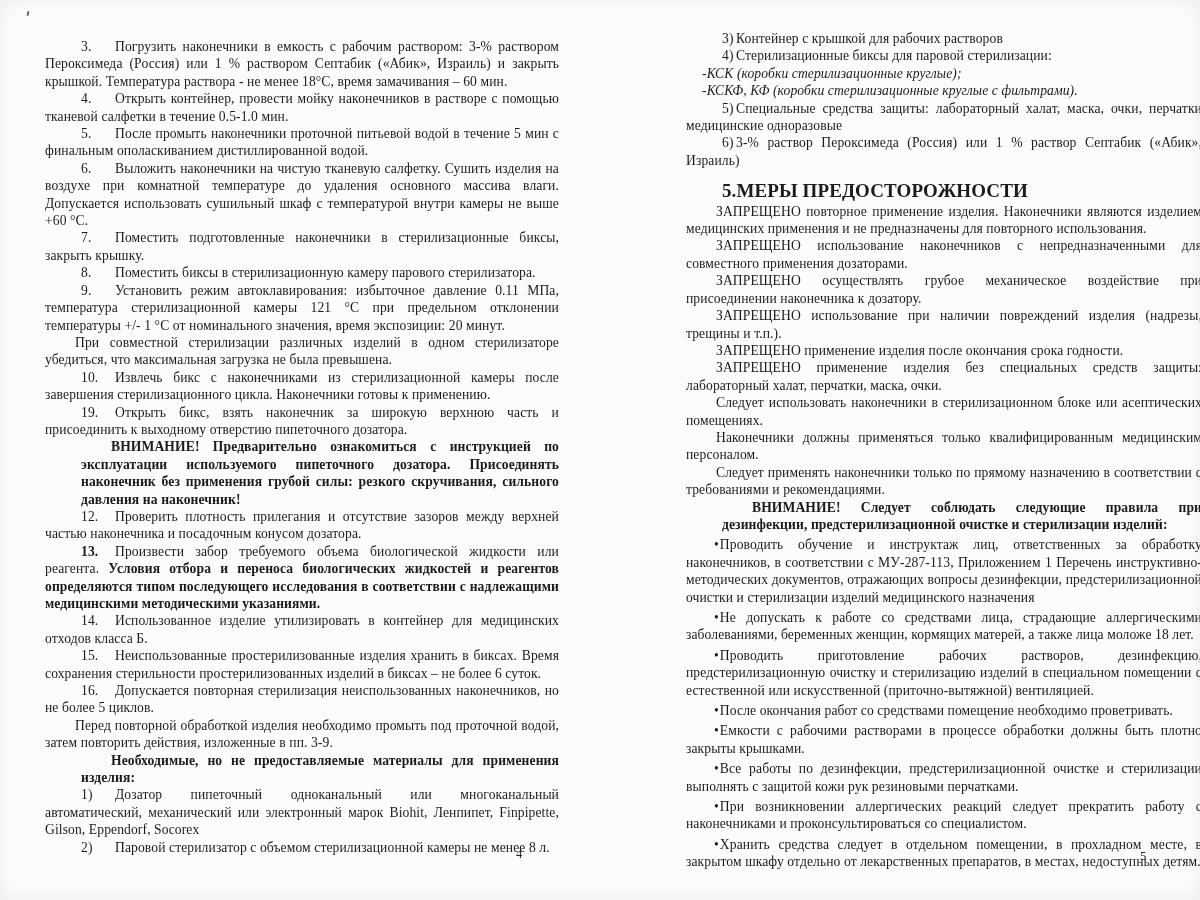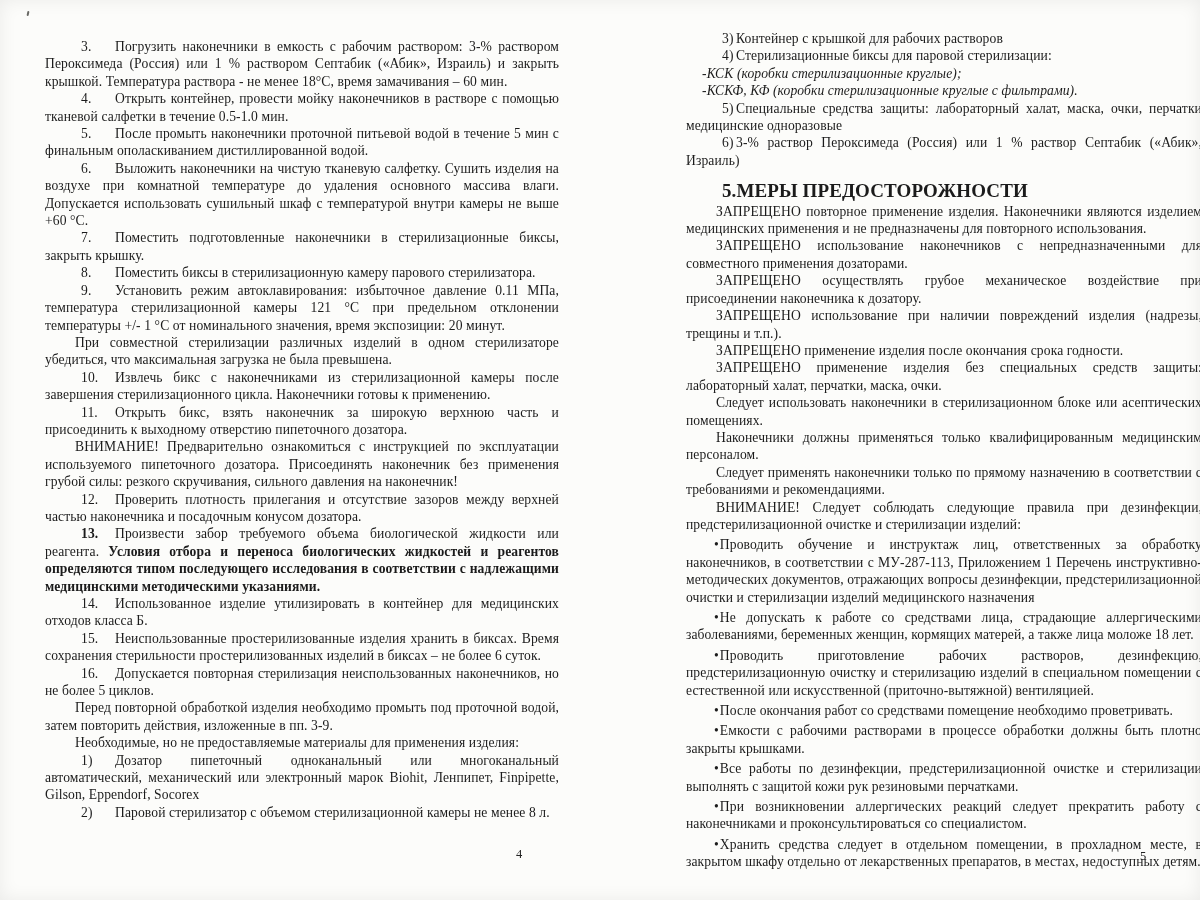--- a/index.html
+++ b/index.html
@@ -37,21 +37,21 @@
   .bullet-para .bullet-glyph { margin-right: 1px; }
   .heading {
     font-weight: 700;
     text-indent: 18px;
     margin-top: 13px;
     margin-bottom: 3px;
     font-size: 19px;
     text-align: left;
   }
   .heading .num { min-width: 16px; }
-  .bold-para { font-weight: 400; }
+  .bold-para { font-weight: 700; margin-left: 36px; }
   .b { font-weight: 700; }
   .pgnum {
     position: absolute;
     font-size: 12.5px;
     color: #222;
   }
   .pgnum-l { left: 516px; top: 847px; }
   .pgnum-r { left: 1140px; top: 849px; }
   .speck {
     position: absolute;
@@ -72,21 +72,21 @@
     <div class="page-body">
         <p class="para item-l"><span class="num">3.</span><span>Погрузить наконечники в емкость с рабочим раствором: 3-% раствором Пероксимеда (Россия) или 1 % раствором Септабик («Абик», Израиль) и закрыть крышкой. Температура раствора - не менее 18°С, время замачивания – 60 мин.</span></p>
         <p class="para item-l"><span class="num">4.</span><span>Открыть контейнер, провести мойку наконечников в растворе с помощью тканевой салфетки в течение 0.5-1.0 мин.</span></p>
         <p class="para item-l"><span class="num">5.</span><span>После промыть наконечники проточной питьевой водой в течение 5 мин с финальным ополаскиванием дистиллированной водой.</span></p>
         <p class="para item-l"><span class="num">6.</span><span>Выложить наконечники на чистую тканевую салфетку. Сушить изделия на воздухе при комнатной температуре до удаления основного массива влаги. Допускается использовать сушильный шкаф с температурой внутри камеры не выше +60 °С.</span></p>
         <p class="para item-l"><span class="num">7.</span><span>Поместить подготовленные наконечники в стерилизационные биксы, закрыть крышку.</span></p>
         <p class="para item-l"><span class="num">8.</span><span>Поместить биксы в стерилизационную камеру парового стерилизатора.</span></p>
         <p class="para item-l"><span class="num">9.</span><span>Установить режим автоклавирования: избыточное давление 0.11 МПа, температура стерилизационной камеры 121 °С при предельном отклонении температуры +/- 1 °С от номинального значения, время экспозиции: 20 минут.</span></p>
         <p class="para plain"><span>При совместной стерилизации различных изделий в одном стерилизаторе убедиться, что максимальная загрузка не была превышена.</span></p>
         <p class="para item-l"><span class="num">10.</span><span>Извлечь бикс с наконечниками из стерилизационной камеры после завершения стерилизационного цикла. Наконечники готовы к применению.</span></p>
-        <p class="para item-l"><span class="num">11.</span><span>Открыть бикс, взять наконечник за широкую верхнюю часть и присоединить к выходному отверстию пипеточного дозатора.</span></p>
+        <p class="para item-l"><span class="num">19.</span><span>Открыть бикс, взять наконечник за широкую верхнюю часть и присоединить к выходному отверстию пипеточного дозатора.</span></p>
         <p class="para bold-para"><span>ВНИМАНИЕ! Предварительно ознакомиться с инструкцией по эксплуатации используемого пипеточного дозатора. Присоединять наконечник без применения грубой силы: резкого скручивания, сильного давления на наконечник!</span></p>
         <p class="para item-l"><span class="num">12.</span><span>Проверить плотность прилегания и отсутствие зазоров между верхней частью наконечника и посадочным конусом дозатора.</span></p>
         <p class="para item-l"><span class="num b">13.</span><span>Произвести забор требуемого объема биологической жидкости или реагента. </span><span class="b">Условия отбора и переноса  биологических жидкостей и реагентов определяются типом последующего исследования в соответствии с надлежащими медицинскими методическими указаниями.</span></p>
         <p class="para item-l"><span class="num">14.</span><span>Использованное изделие утилизировать в контейнер для медицинских отходов класса Б.</span></p>
         <p class="para item-l"><span class="num">15.</span><span>Неиспользованные простерилизованные изделия хранить в биксах. Время сохранения стерильности простерилизованных изделий в биксах – не более 6 суток.</span></p>
         <p class="para item-l"><span class="num">16.</span><span>Допускается повторная стерилизация неиспользованных наконечников, но не более 5 циклов.</span></p>
         <p class="para plain"><span>Перед повторной обработкой изделия необходимо промыть под проточной водой, затем повторить действия, изложенные в пп. 3-9.</span></p>
         <p class="para bold-para"><span>Необходимые, но не предоставляемые материалы для применения изделия:</span></p>
         <p class="para item-l"><span class="num">1)</span><span>Дозатор пипеточный одноканальный или многоканальный автоматический, механический или электронный марок Biohit, Ленпипет, Finpipette, Gilson, Eppendorf, Socorex</span></p>
         <p class="para item-l"><span class="num">2)</span><span>Паровой стерилизатор с объемом стерилизационной камеры не менее 8 л.</span></p>

